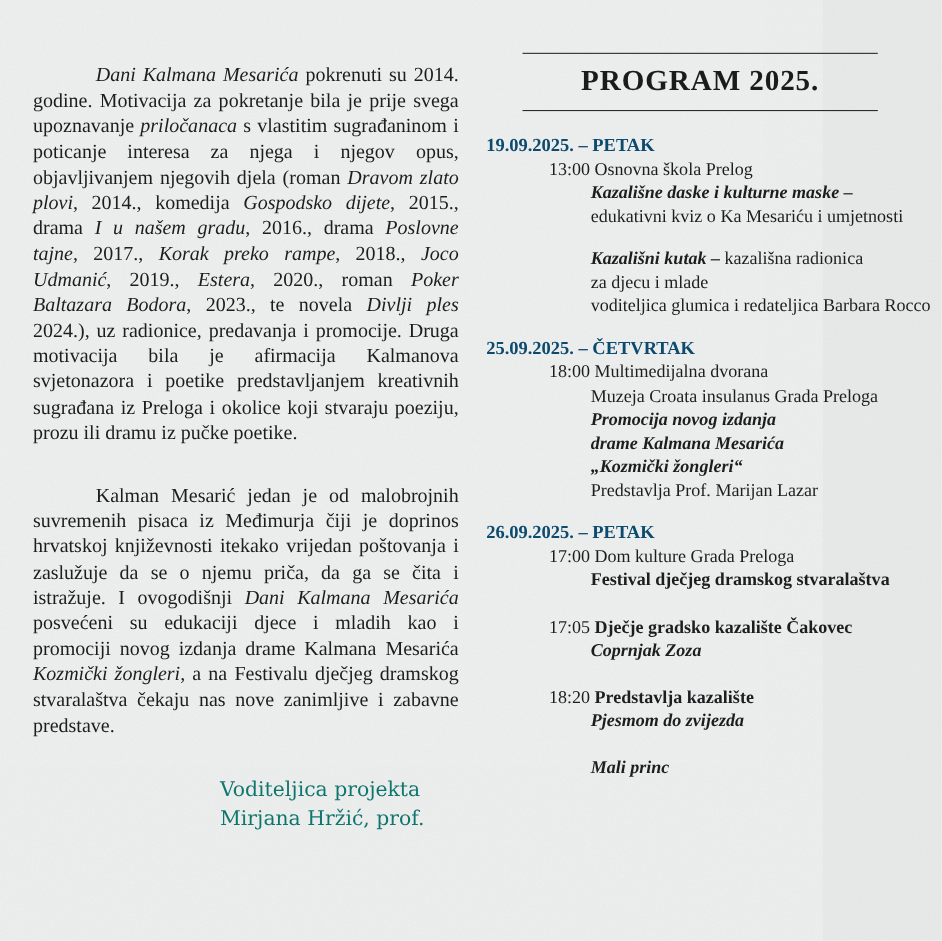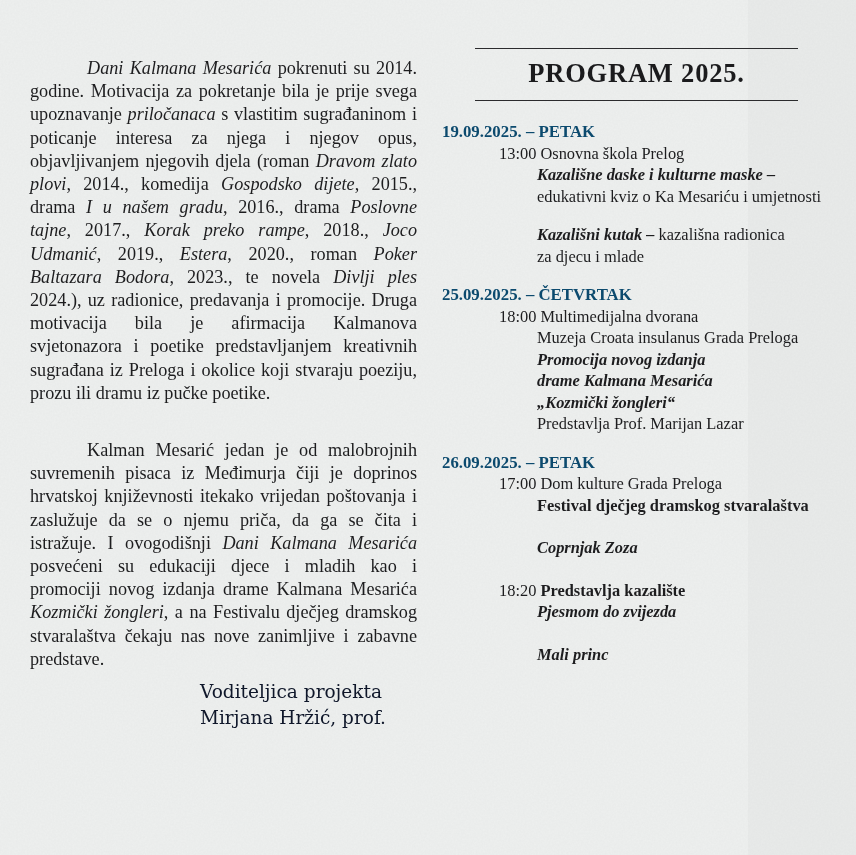--- a/index.html
+++ b/index.html
@@ -28,26 +28,26 @@
   .para {
     font-size: 18.2px;
     line-height: 23.2px;
     text-align: justify;
     text-indent: 57px;
     color: #1d1d1f;
   }
   .para + .para { margin-top: 34px; }
   .para .it { font-style: italic; }
   .signature {
-    margin-top: 8px;
+    margin-top: 35px;
     margin-left: 170px;
     font-family: "DejaVu Serif", serif;
     font-size: 18.5px;
     line-height: 26px;
-    color: #0f172a;
+    color: #0f766e;
   }
   
   .right-col {
     position: absolute;
     left: 442px;
     top: 48px;
     width: 410px;
   }
   .program-header {
     margin-left: 33px;
@@ -114,35 +114,37 @@
     <div class="days">
         <div class="day">
           <div class="date">19.09.2025. – PETAK</div>
           <div class="line ind1"><span>13:00 Osnovna škola Prelog</span></div>
           <div class="line ind2"><span class="b i">Kazališne daske i kulturne maske –</span></div>
           <div class="line ind2"><span>edukativni kviz o Ka Mesariću i umjetnosti</span></div>
         </div>
         <div class="day">
           <div class="line ind2"><span class="b i">Kazališni kutak –</span><span> kazališna radionica</span></div>
           <div class="line ind2"><span>za djecu i mlade</span></div>
+          <div class="line ind2"><span>voditeljica glumica i redateljica Barbara Rocco</span></div>
         </div>
         <div class="day">
           <div class="date">25.09.2025. – ČETVRTAK</div>
           <div class="line ind1"><span>18:00 Multimedijalna dvorana</span></div>
           <div class="line ind2"><span>Muzeja Croata insulanus Grada Preloga</span></div>
           <div class="line ind2"><span class="b i">Promocija novog izdanja</span></div>
           <div class="line ind2"><span class="b i">drame Kalmana Mesarića</span></div>
           <div class="line ind2"><span class="b i">„Kozmički žongleri“</span></div>
           <div class="line ind2"><span>Predstavlja Prof. Marijan Lazar</span></div>
         </div>
         <div class="day">
           <div class="date">26.09.2025. – PETAK</div>
           <div class="line ind1"><span>17:00 Dom kulture Grada Preloga</span></div>
           <div class="line ind2"><span class="b">Festival dječjeg dramskog stvaralaštva</span></div>
           <div class="spacer"></div>
+          <div class="line ind1"><span>17:05 </span><span class="b">Dječje gradsko kazalište Čakovec</span></div>
           <div class="line ind2"><span class="b i">Coprnjak Zoza</span></div>
           <div class="spacer"></div>
           <div class="line ind1"><span>18:20 </span><span class="b">Predstavlja kazalište</span></div>
           <div class="line ind2"><span class="b i">Pjesmom do zvijezda</span></div>
           <div class="spacer"></div>
           <div class="line ind2"><span class="b i">Mali princ</span></div>
         </div>
       </div>
   </div>
 

